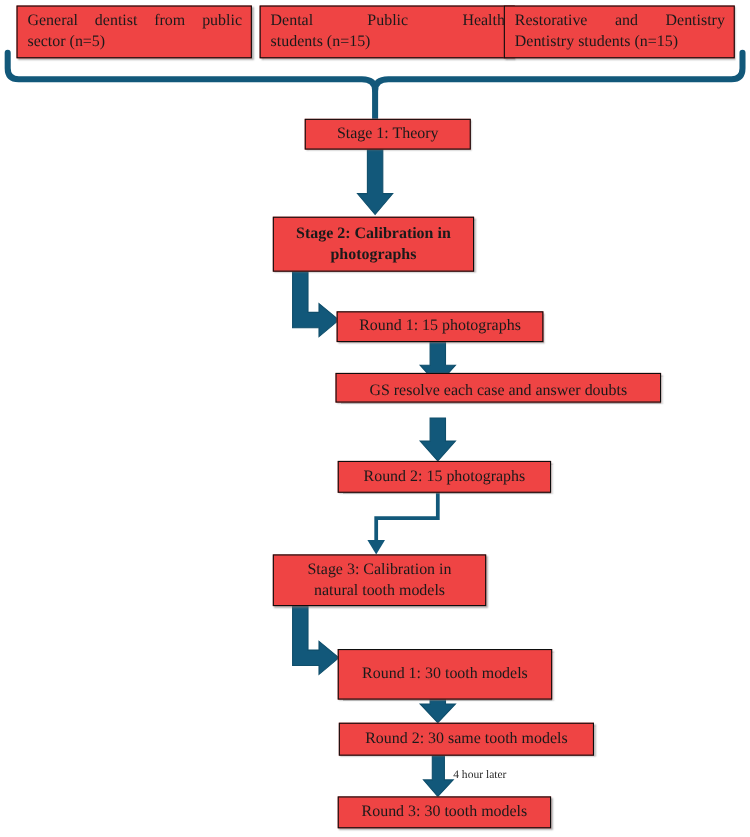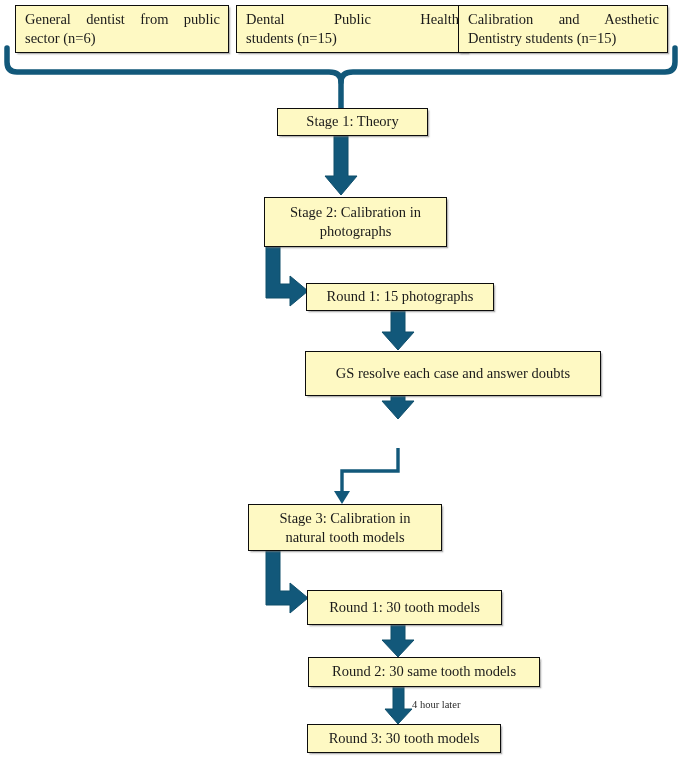--- a/index.html
+++ b/index.html
@@ -11,21 +11,21 @@
     position: relative;
     width: 682px;
     height: 761px;
     background: #ffffff;
     font-family: "Liberation Serif", "DejaVu Serif", serif;
     overflow: hidden;
   }
   .box {
     position: absolute;
     box-sizing: border-box;
-    background: #fef9c3;
+    background: #ef4444;
     border: 1.3px solid #0d0d0d;
     box-shadow: 1.5px 1.5px 1.5px rgba(120,120,120,0.55);
     display: flex;
     align-items: center;
     justify-content: center;
     color: #1a1a1a;
     font-size: 14.5px;
     line-height: 1.32;
     z-index: 5;
   }
@@ -115,57 +115,60 @@
       <path d="M 391,619 L 405,619 L 405,640 L 414,640 L 398,657 L 382,640 L 391,640 Z" fill="#12587a" stroke="#0f4e6b" stroke-width="1"></path>
     </g>
 
     <g>
       <path d="M 393,687 L 404,687 L 404,709 L 412,709 L 398,724 L 385,709 L 393,709 Z" fill="#12587a" stroke="#0f4e6b" stroke-width="1"></path>
     </g>
   </svg>
 
   <div class="box pad" style="left:15px; top:5px; width:214px; height:48px;">
     <span class="ln j">General dentist from public</span>
-    <span class="ln">sector (n=6)</span>
+    <span class="ln">sector (n=5)</span>
   </div>
 
   <div class="box pad" style="left:236px; top:5px; width:232px; height:48px;">
     <span class="ln j">Dental      Public      Health</span>
     <span class="ln">students (n=15)</span>
   </div>
 
   <div class="box pad" style="left:458px; top:5px; width:210px; height:48px;">
-    <span class="ln j">Calibration    and    Aesthetic</span>
+    <span class="ln j">Restorative    and    Dentistry</span>
     <span class="ln">Dentistry students (n=15)</span>
   </div>
 
   <div class="box" style="left:277px; top:108px; width:151px; height:28px;">
     <span>Stage 1: Theory</span>
   </div>
 
-  <div class="box center2" style="left:264px; top:197px; width:183px; height:50px;">
+  <div class="box center2" style="left:248px; top:197px; width:183px; height:50px;font-weight:bold;">
     <span>Stage 2: Calibration in</span>
     <span>photographs</span>
   </div>
 
   <div class="box" style="left:306px; top:283px; width:188px; height:28px;">
     <span>Round 1: 15 photographs</span>
   </div>
 
-  <div class="box" style="left:305px; top:351px; width:296px; height:45px;">
+  <div class="box" style="left:305px; top:339px; width:296px; height:27px;align-items:flex-end;">
     <span>GS resolve each case and answer doubts</span>
   </div>
 
+  <div class="box" style="left:307px; top:419px; width:194px; height:29px;">
+    <span>Round 2: 15 photographs</span>
+  </div>
 
   <div class="box center2" style="left:248px; top:504px; width:194px; height:47px;justify-content:center;">
     <span>Stage 3: Calibration in</span>
     <span>natural tooth models</span>
   </div>
 
-  <div class="box" style="left:307px; top:590px; width:195px; height:35px;">
+  <div class="box" style="left:307px; top:590px; width:195px; height:46px;">
     <span>Round 1: 30 tooth models</span>
   </div>
 
   <div class="box" style="left:308px; top:657px; width:232px; height:30px;">
     <span>Round 2: 30 same tooth models</span>
   </div>
 
   <div class="note" style="left:412px; top:699px;">4 hour later</div>
 
   <div class="box" style="left:307px; top:724px; width:194px; height:29px;">

